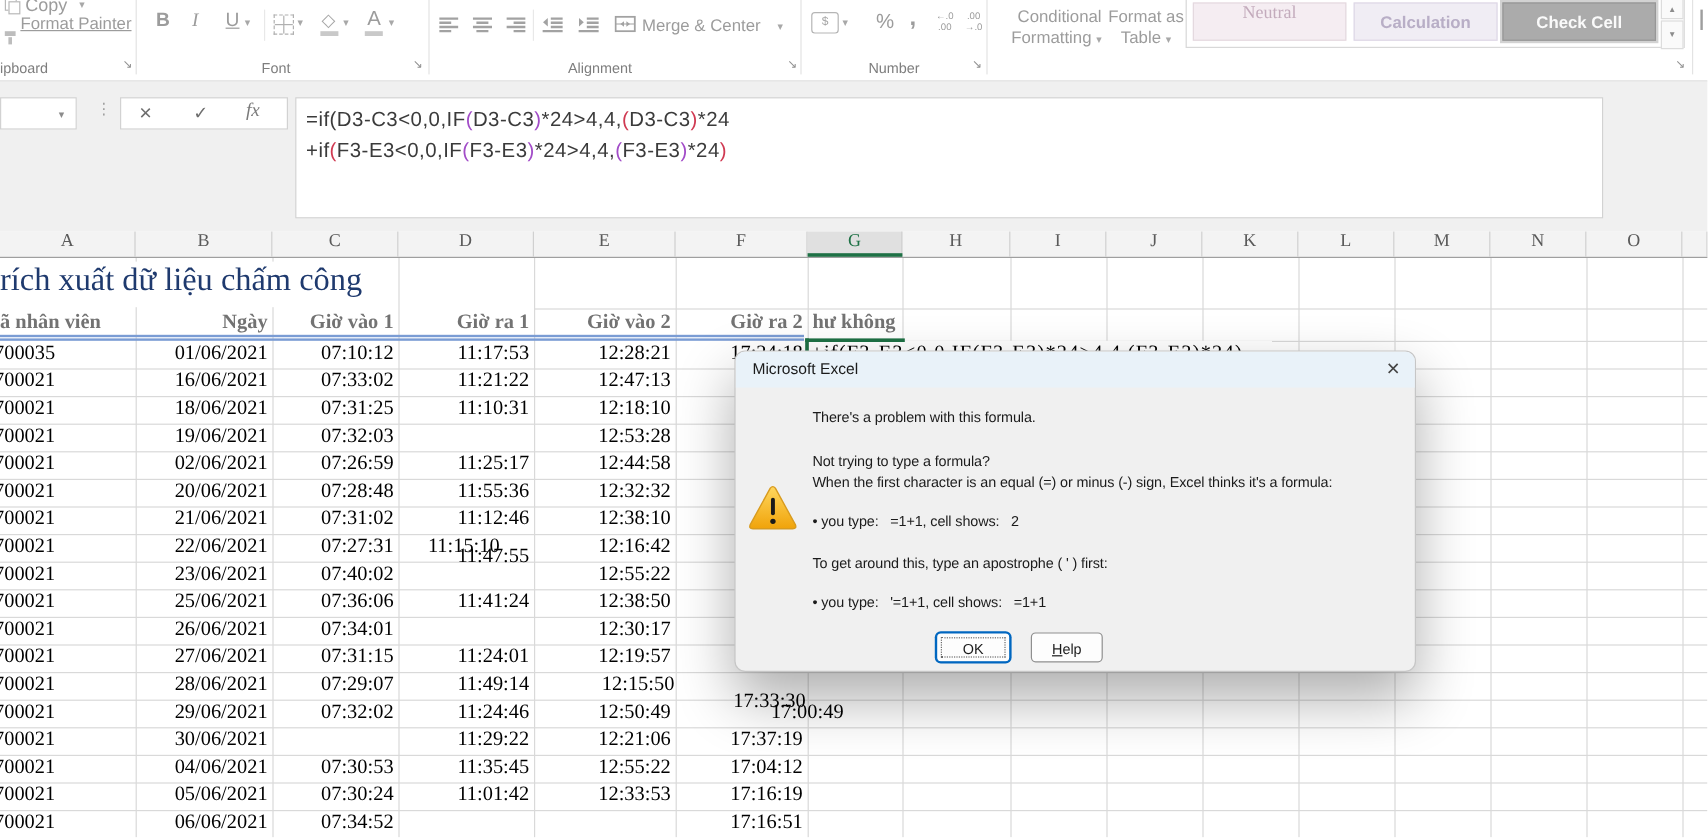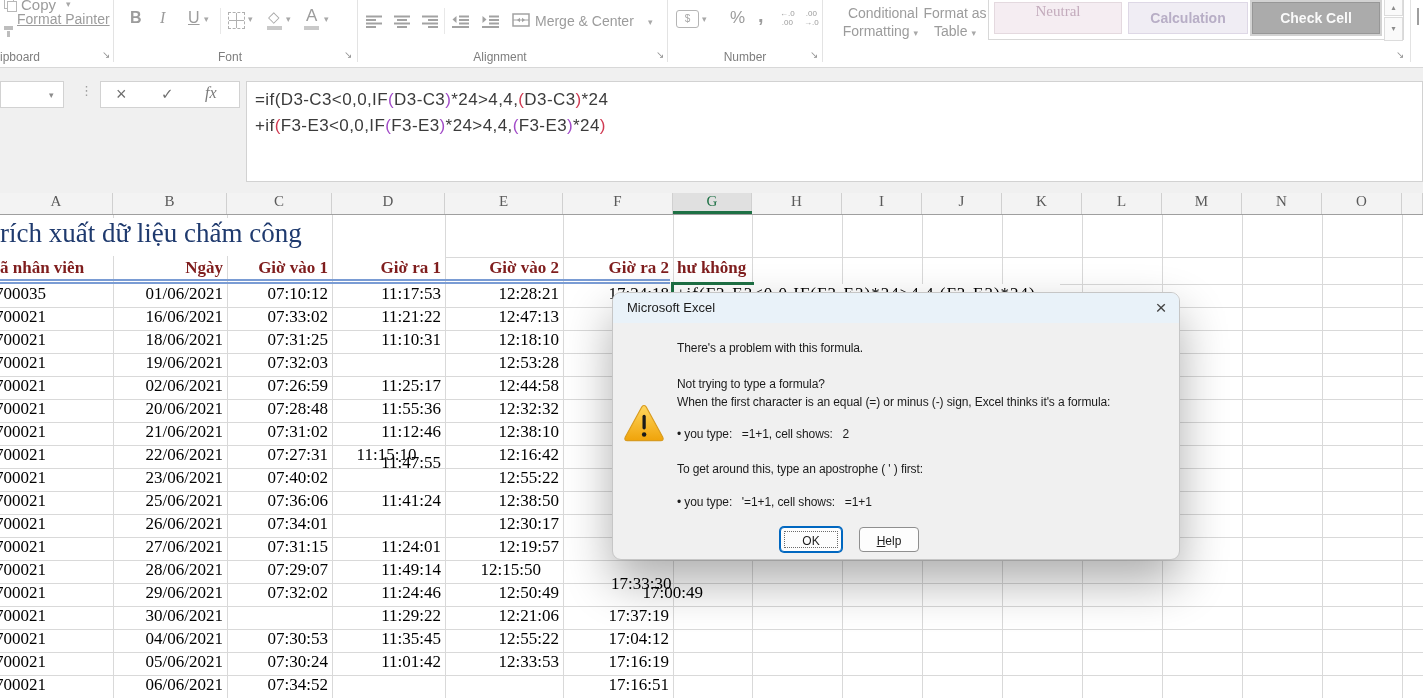--- a/index.html
+++ b/index.html
@@ -37,21 +37,21 @@
            font:15px "Liberation Serif","DejaVu Serif",serif;color:#5a5a5a;
            border-right:1px solid #d0d0d0;box-sizing:border-box;}
   .colhead.sel{background:#e0e0e0;color:#1e7145;}
   
   #sheet{position:absolute;top:215px;left:0;width:1423px;height:483px;background:#fff;overflow:hidden;}
   .cell{position:absolute;height:23px;line-height:22px;white-space:pre;
         font:17px "Liberation Serif","DejaVu Serif",serif;color:#000;box-sizing:border-box;}
   .cell.num{text-align:right;padding-right:4px;}
   .cell.ida{text-indent:-5px;padding-left:0;}
   .hdr2{position:absolute;top:43px;height:25px;line-height:26px;white-space:pre;
-        font:bold 17px "Liberation Serif","DejaVu Serif",serif;color:#7f1d1d;box-sizing:border-box;}
+        font:bold 17px "Liberation Serif","DejaVu Serif",serif;color:#737373;box-sizing:border-box;}
   .hdr2.num{text-align:right;padding-right:4px;}
   
   #dialog{position:absolute;left:612px;top:292px;width:568px;height:268px;background:#f0f0f0;
           border:1px solid #c6c6c6;border-radius:9px;box-shadow:0 22px 48px rgba(0,0,0,.32);
           z-index:10;overflow:hidden;box-sizing:border-box;}
   .dlg-line{position:absolute;left:64px;font-size:12px;color:#1b1b1b;white-space:pre;letter-spacing:-0.1px;}
   .dlg-btn{position:absolute;top:234px;height:25px;background:#fdfdfd;border-radius:4px;
            font-size:12px;color:#1b1b1b;text-align:center;line-height:24px;box-sizing:border-box;}
 </style>
 </head>
@@ -201,21 +201,21 @@
   <div class="fbox" style="left:0;top:13px;width:64px;height:27px;">
     <span style="position:absolute;left:6px;top:4px;font-size:13px;color:#444;"></span>
     <span class="rdrop" style="left:48px;top:8px;color:#8c8c8c;">▾</span>
   </div>
   <span class="abs" style="left:80px;top:15px;color:#a0a0a0;font-size:13px;">⋮</span>
   <div class="fbox" style="left:100px;top:13px;width:140px;height:27px;">
     <span class="fglyph" style="left:15px;top:2px;font-size:18px;">×</span>
     <span class="fglyph" style="left:60px;top:3px;font-size:15px;">✓</span>
     <span class="fglyph" style="left:104px;top:2px;font-size:16px;font-style:italic;font-family:'Liberation Serif',serif;color:#7a7a7a;">fx</span>
   </div>
-  <div class="fbox" style="left:246px;top:13px;width:1177px;height:101px;padding:5px 0 0 8px;">
+  <div class="fbox" style="left:246px;top:13px;width:1090px;height:101px;padding:5px 0 0 8px;">
     <div class="fline" id="fb-line1"><span class="seg-k">=if(</span><span class="seg-k">D3-C3&lt;0,0,IF</span><span class="seg-p">(</span><span class="seg-k">D3-C3</span><span class="seg-p">)</span><span class="seg-k">*24&gt;4,4,</span><span class="seg-r">(</span><span class="seg-k">D3-C3</span><span class="seg-r">)</span><span class="seg-k">*24</span></div>
     <div class="fline" id="fb-line2"><span class="seg-k">+if</span><span class="seg-r">(</span><span class="seg-k">F3-E3&lt;0,0,IF</span><span class="seg-p">(</span><span class="seg-k">F3-E3</span><span class="seg-p">)</span><span class="seg-k">*24&gt;4,4,</span><span class="seg-p">(</span><span class="seg-k">F3-E3</span><span class="seg-p">)</span><span class="seg-k">*24</span><span class="seg-r">)</span></div>
   </div>
 </div>
 
 <div id="colheads">
     <div class="colhead" style="left: 0px; width: 113px;">A</div>
     <div class="colhead" style="left: 113px; width: 114px;">B</div>
     <div class="colhead" style="left: 227px; width: 105px;">C</div>
     <div class="colhead" style="left: 332px; width: 113px;">D</div>
@@ -339,21 +339,21 @@
       <div class="cell num" style="left: 445px; top: 299px; width: 118px;">12:30:17</div>
       <div class="cell ida" style="left: 0px; top: 322px; width: 113px;">700021</div>
       <div class="cell num" style="left: 113px; top: 322px; width: 114px;">27/06/2021</div>
       <div class="cell num" style="left: 227px; top: 322px; width: 105px;">07:31:15</div>
       <div class="cell num" style="left: 332px; top: 322px; width: 113px;">11:24:01</div>
       <div class="cell num" style="left: 445px; top: 322px; width: 118px;">12:19:57</div>
       <div class="cell ida" style="left: 0px; top: 345px; width: 113px;">700021</div>
       <div class="cell num" style="left: 113px; top: 345px; width: 114px;">28/06/2021</div>
       <div class="cell num" style="left: 227px; top: 345px; width: 105px;">07:29:07</div>
       <div class="cell num" style="left: 332px; top: 345px; width: 113px;">11:49:14</div>
-      <div class="cell num" style="left: 427px; top: 345px; width: 118px;">12:15:50</div>
+      <div class="cell num" style="left: 448px; top: 345px; width: 118px;">12:15:50</div>
       <div class="cell num" style="left: 563px; top: 359px; width: 110px; padding-left: 48px;">17:33:30</div>
       <div class="cell ida" style="left: 0px; top: 368px; width: 113px;">700021</div>
       <div class="cell num" style="left: 113px; top: 368px; width: 114px;">29/06/2021</div>
       <div class="cell num" style="left: 227px; top: 368px; width: 105px;">07:32:02</div>
       <div class="cell num" style="left: 332px; top: 368px; width: 113px;">11:24:46</div>
       <div class="cell num" style="left: 445px; top: 368px; width: 118px;">12:50:49</div>
       <div class="cell num" style="left: 563px; top: 368px; width: 110px; margin-left: 34px;">17:00:49</div>
       <div class="cell ida" style="left: 0px; top: 391px; width: 113px;">700021</div>
       <div class="cell num" style="left: 113px; top: 391px; width: 114px;">30/06/2021</div>
       <div class="cell num" style="left: 332px; top: 391px; width: 113px;">11:29:22</div>

